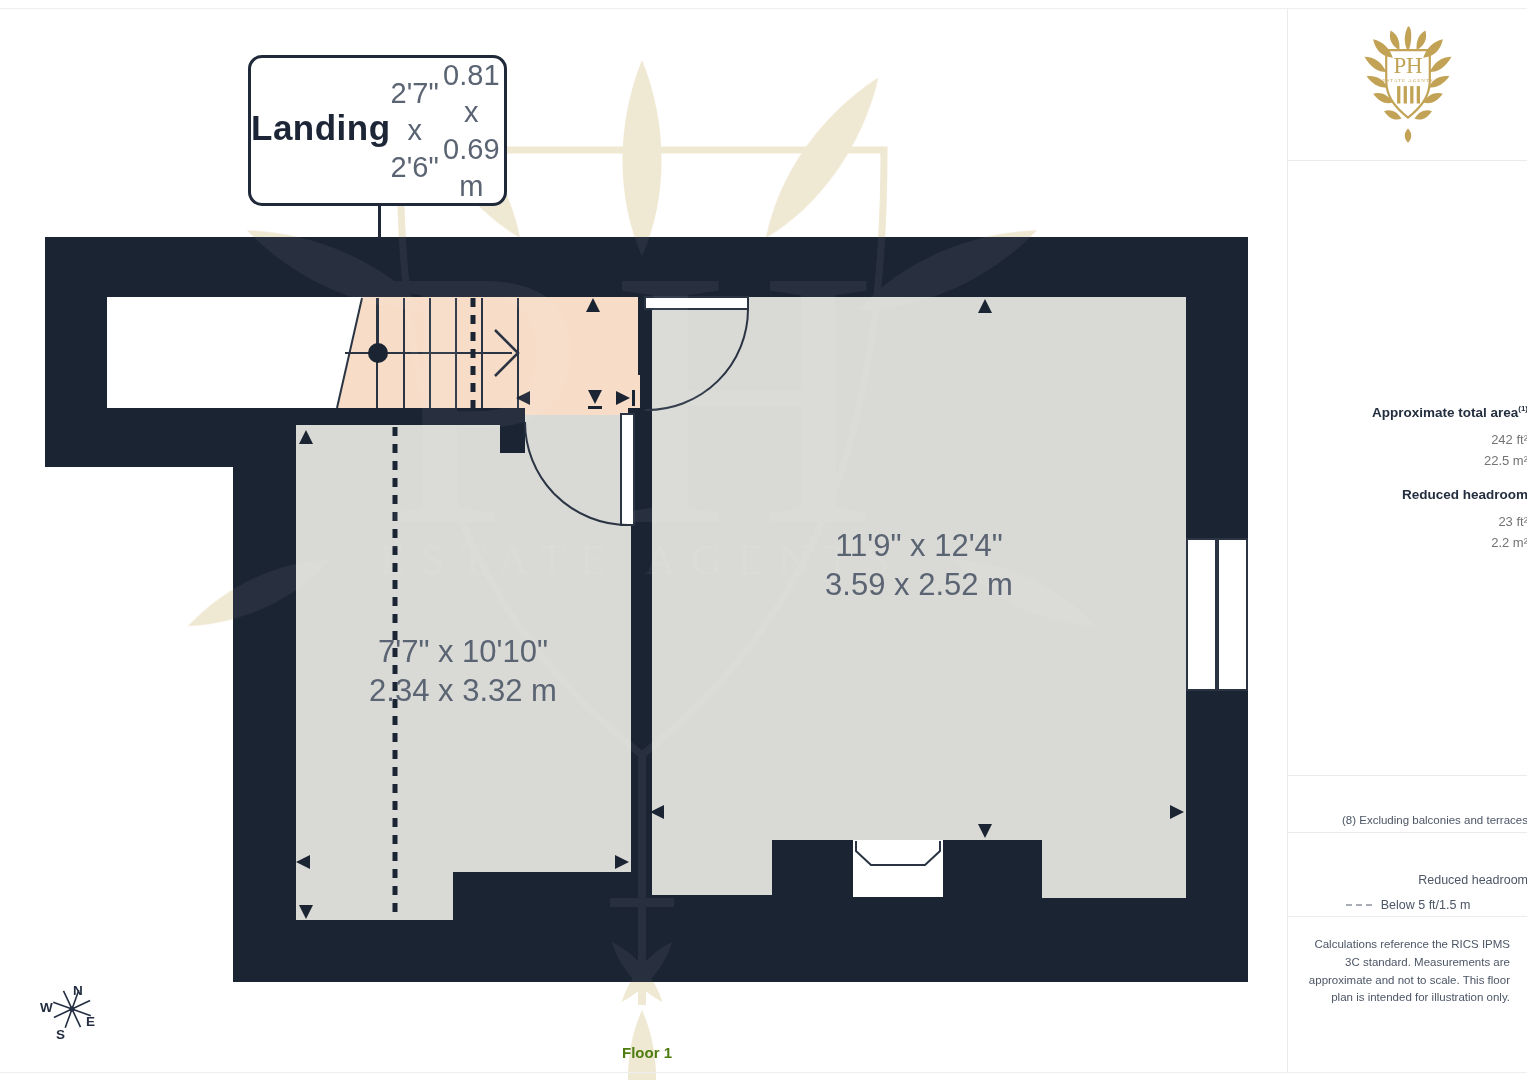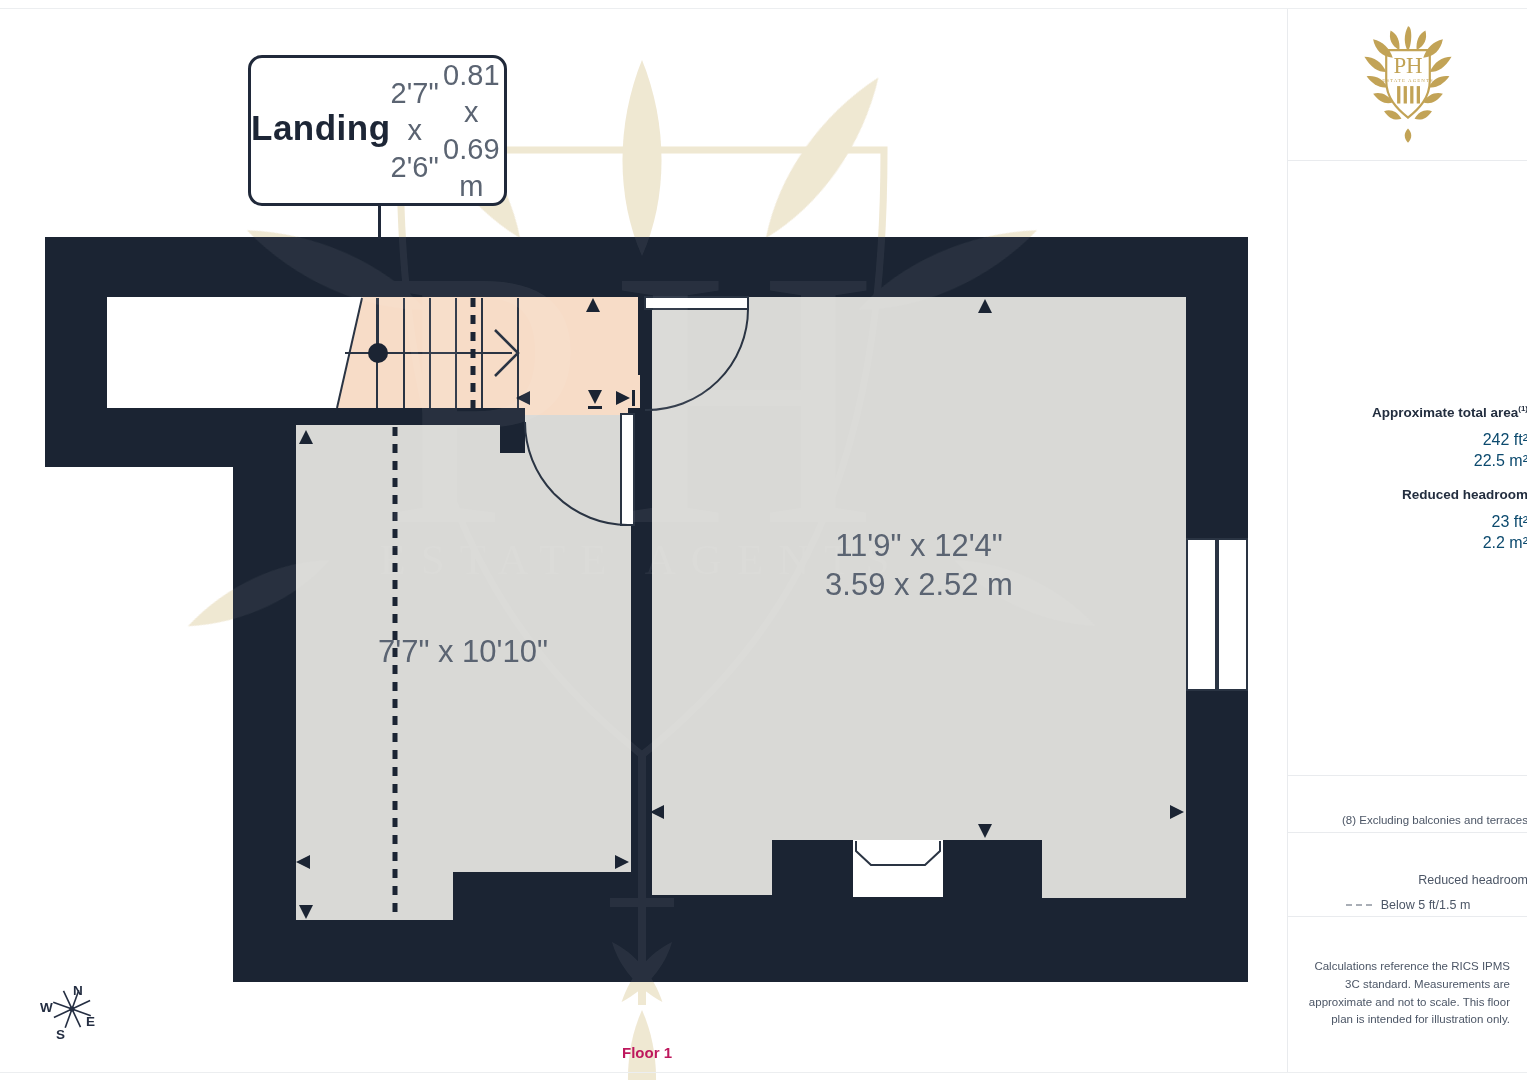--- a/index.html
+++ b/index.html
@@ -11,28 +11,28 @@
   .plan-svg{position:absolute;left:0;top:0;}
   .callout{position:absolute;left:248px;top:55px;width:253px;height:145px;
            background:#fff;border:3px solid #20293a;border-radius:14px;
            display:flex;flex-direction:row;align-items:center;justify-content:center;
            text-align:center;z-index:5;}
   .callout .t{font-size:35px;font-weight:bold;color:#1d2636;letter-spacing:.5px;margin-bottom:6px;}
   .callout .d{font-size:29px;color:#5b6472;line-height:37px;}
   .leader{position:absolute;left:378px;top:203px;width:3px;height:36px;background:#20293a;z-index:4;}
   .room-label{position:absolute;text-align:center;color:#5b6472;font-size:31px;line-height:39px;z-index:3;}
   .floor-label{position:absolute;left:547px;top:1044px;width:200px;text-align:center;
-               font-size:15px;font-weight:bold;color:#be185d;}
+               font-size:15px;font-weight:bold;color:#4d7c0f;}
   
   .sidebar{position:absolute;left:1287px;top:8px;width:240px;height:1064px;
            border-left:1px solid #e9ebee;background:#fff;}
   .sb-div{position:absolute;left:0;width:240px;height:1px;background:#e9ebee;}
   .sb-block{position:absolute;left:0;width:240px;text-align:right;color:#4c5666;margin-top:20px;}
   .sb-h{font-size:13.5px;font-weight:bold;color:#232e3f;}
-  .sb-v{font-size:16px;color:#0c4a6e;line-height:21px;}
+  .sb-v{font-size:13px;color:#737373;line-height:21px;}
   sup{font-size:8px;}
   .legend-row{display:flex;align-items:center;justify-content:center;gap:9px;font-size:12.5px;color:#4c5666;}
   .legend-dash{display:inline-block;width:26px;border-top:2px dashed #a9aeb6;}
   .disclaimer{font-size:11.5px;line-height:1.55;color:#4c5666;}
   .brand{font-size:14.5px;color:#2b3442;letter-spacing:.5px;}
   .brand b{font-weight:bold;}
 </style>
 </head>
 <body>
 
@@ -152,20 +152,21 @@
 
   <div class="leader"></div>
   <div class="callout">
     <div class="t">Landing</div>
     <div class="d">2'7" x 2'6"</div>
     <div class="d">0.81 x 0.69 m</div>
   </div>
 
   <div class="room-label" style="left:313px;top:632px;width:300px;">
     <div>7'7" x 10'10"</div>
+    <div>2.34 x 3.32 m</div>
   </div>
   <div class="room-label" style="left:769px;top:526px;width:300px;">
     <div>11'9" x 12'4"</div>
     <div>3.59 x 2.52 m</div>
   </div>
 
   <div class="floor-label">Floor 1</div>
 
   <div class="sidebar">
     <div class="sb-div" style="top:152px;"></div>
@@ -213,20 +214,20 @@
     <div class="sb-block" style="top:786px;font-size:11.5px;">(8) Excluding balconies and terraces</div>
 
     <div class="sb-block" style="top:845px;">
       <div style="font-size:12.5px;">Reduced headroom</div>
       <div class="legend-row" style="margin-top:11px;">
         <span class="legend-dash"></span>
         <span>Below 5 ft/1.5 m</span>
       </div>
     </div>
 
-    <div class="sb-block disclaimer" style="top:930px;left:18px;width:204px;">Calculations reference the RICS IPMS 3C standard. Measurements are approximate and not to scale. This floor plan is intended for illustration only.</div>
+    <div class="sb-block disclaimer" style="top:908px;left:18px;width:204px;">Calculations reference the RICS IPMS 3C standard. Measurements are approximate and not to scale. This floor plan is intended for illustration only.</div>
     <div class="sb-block brand" style="top:1050px;">
       <span>GIRAFFE</span><b>360</b>
     </div>
   </div>
 
   <div class="frame"></div>
 </div>
 
 </body></html>

